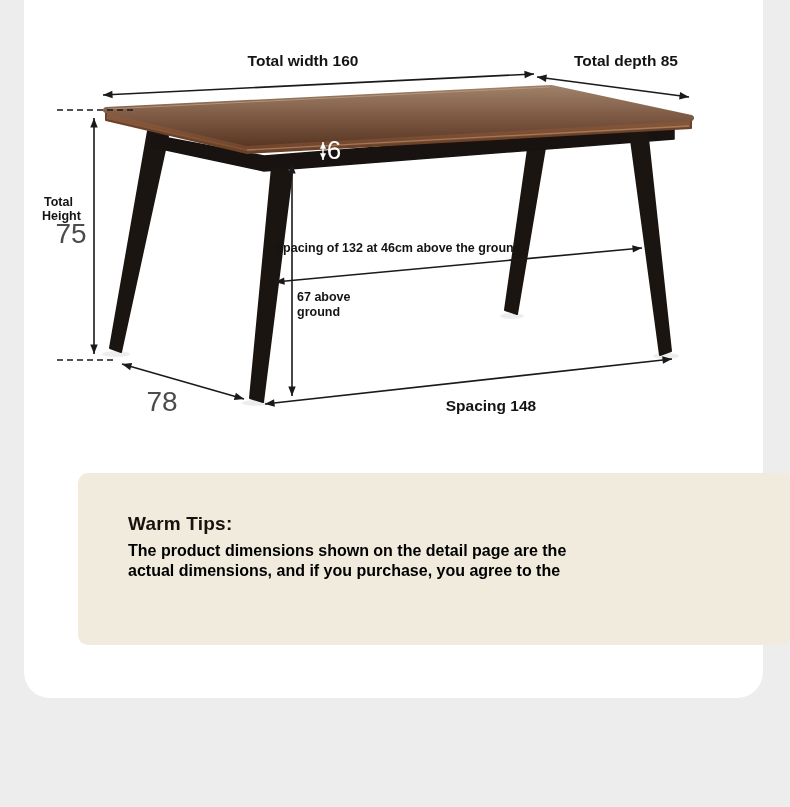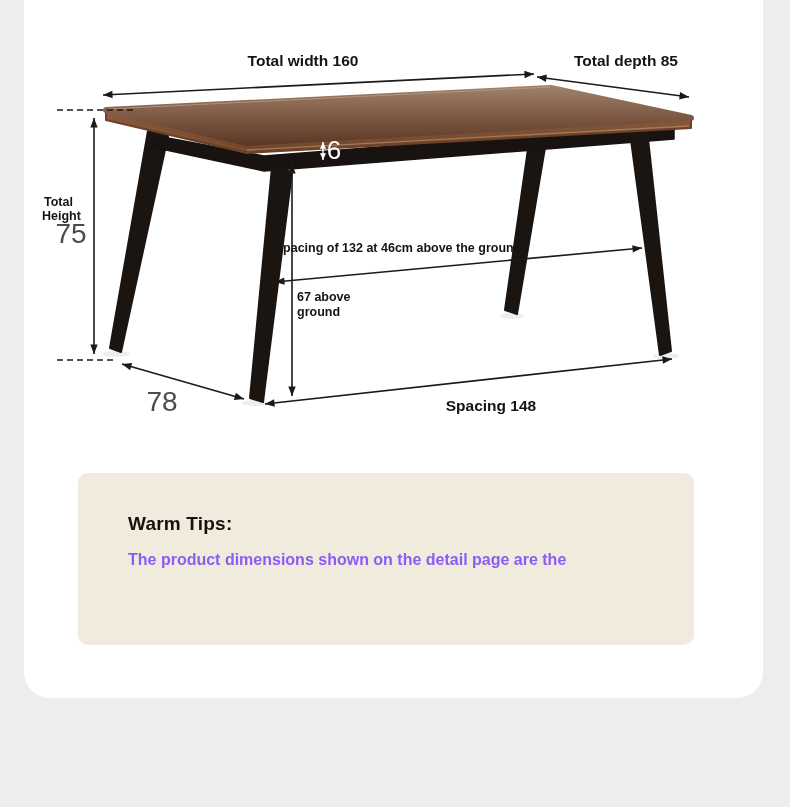--- a/index.html
+++ b/index.html
@@ -30,35 +30,35 @@
     font-weight:400;
     fill:#4c4c4c;
   }
   .wlbl{
     font-family:"Liberation Sans",sans-serif;
     font-weight:500;
     fill:#ffffff;
   }
   .tips{
     position:absolute;left:78px;top:473px;
-    width:616px;height:172px;
+    width:713px;height:172px;
     box-sizing:border-box;
     background:#f0ebdd;
     border-radius:10px;
     padding:40px 50px 0 50px;
   }
   .tips-title{
     font:700 19px/22px "Liberation Sans",sans-serif;
     color:#18120d;
     letter-spacing:.2px;
   }
   .tips-body{
-    margin-top:15px;
+    margin-top:6px;
     font:700 16px/19.5px "Liberation Sans",sans-serif;
-    color:#8b5cf6;
+    color:#000000;
   }
 </style>
 </head>
 <body>
 
 <div class="card"></div>
 
 <svg class="diagram" viewBox="0 0 790 460" xmlns="http://www.w3.org/2000/svg">
   <defs>
     <linearGradient id="woodTop" gradientUnits="userSpaceOnUse" x1="0" y1="84" x2="0" y2="152">
@@ -122,14 +122,15 @@
   <text x="398" y="252" class="lbl" font-size="12.5" text-anchor="middle">Spacing of 132 at 46cm above the ground</text>
   <text x="297" y="301" class="lbl" font-size="12.5" text-anchor="start">67 above</text>
   <text x="297" y="316" class="lbl" font-size="12.5" text-anchor="start">ground</text>
   <text x="491" y="411" class="lbl" font-size="15.5" text-anchor="middle">Spacing 148</text>
 </svg>
 
 <div class="tips">
   <div class="tips-title">Warm Tips:</div>
   <div class="tips-body">
     <div>The product dimensions shown on the detail page are the</div>
+    <div>actual dimensions, and if you purchase, you agree to the</div>
   </div>
 </div>
 
 </body></html>

